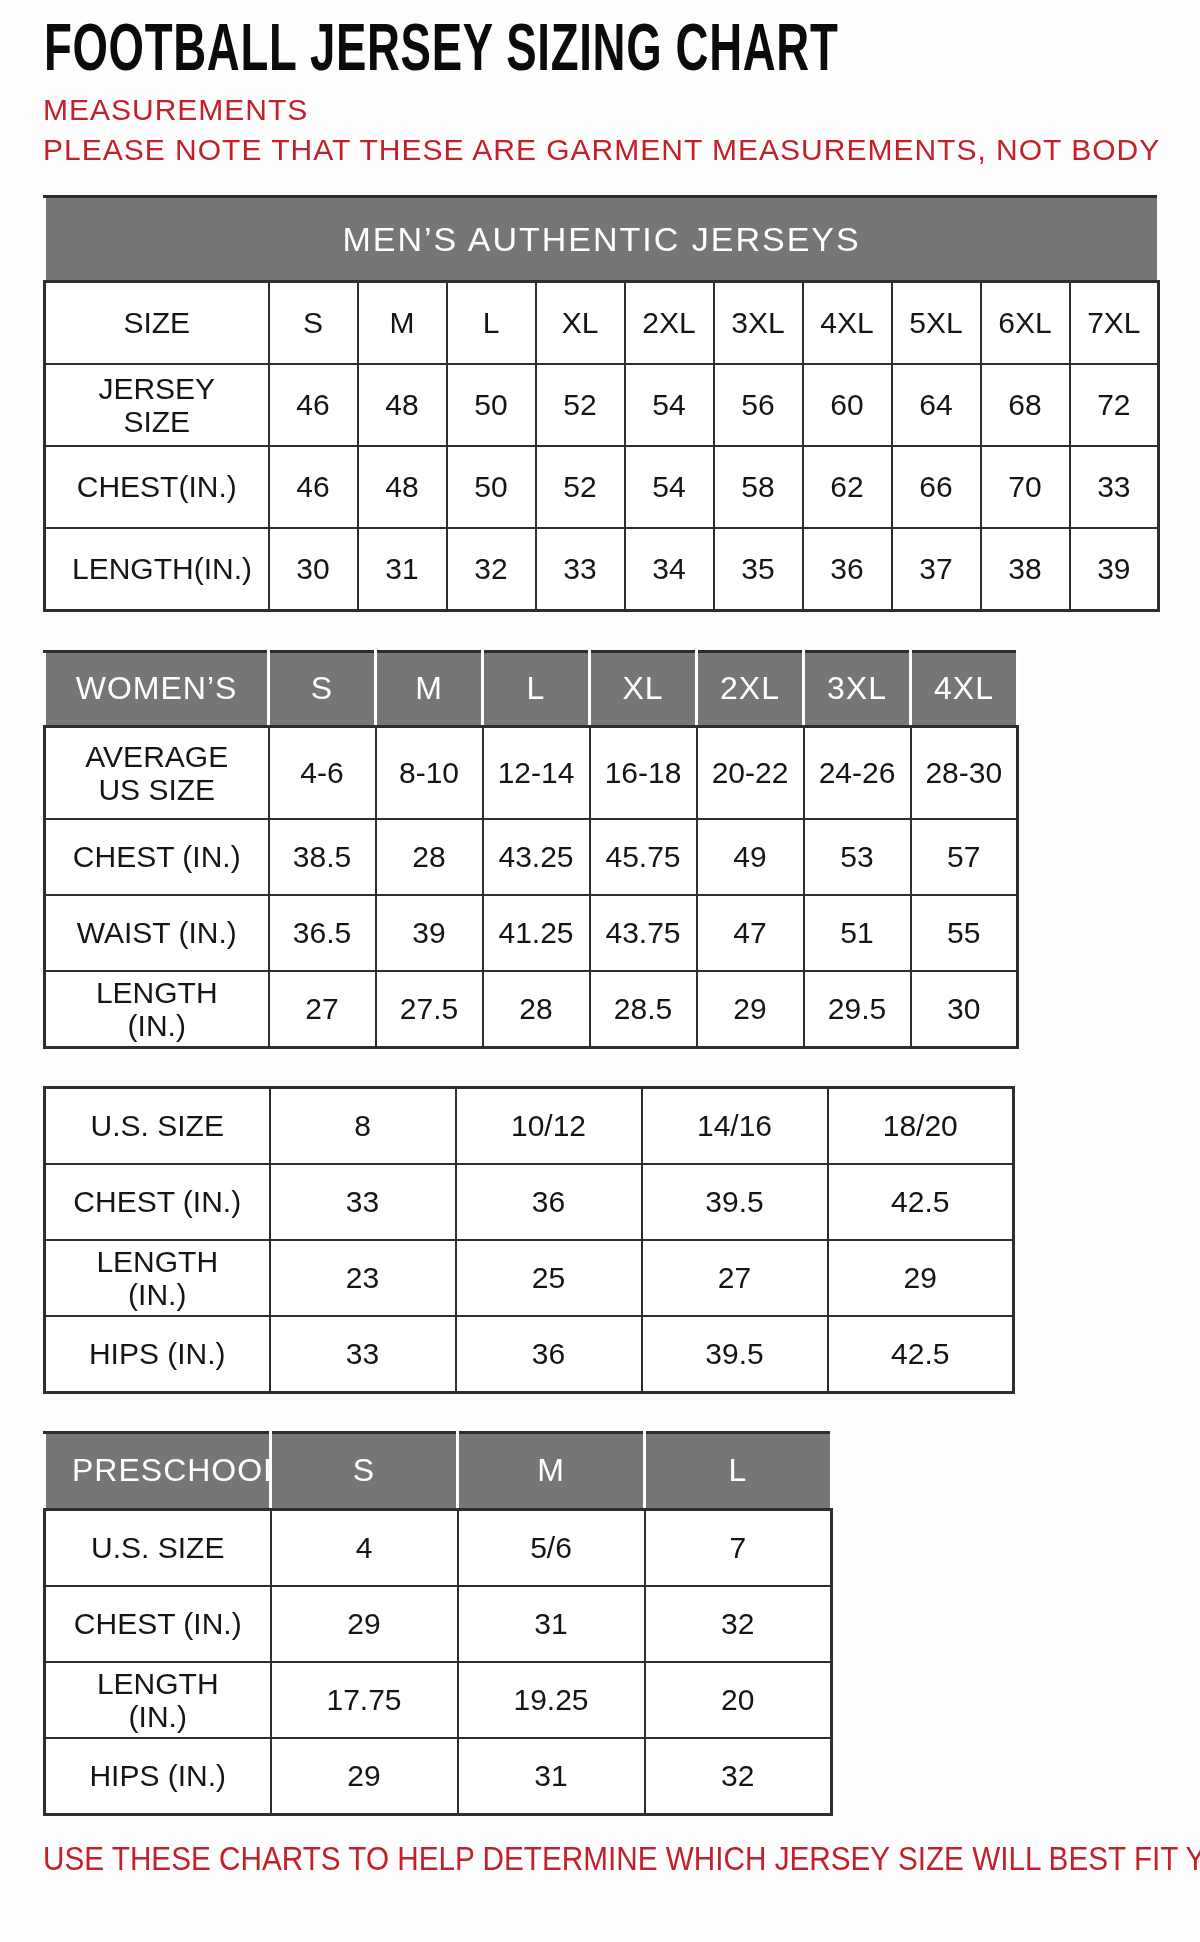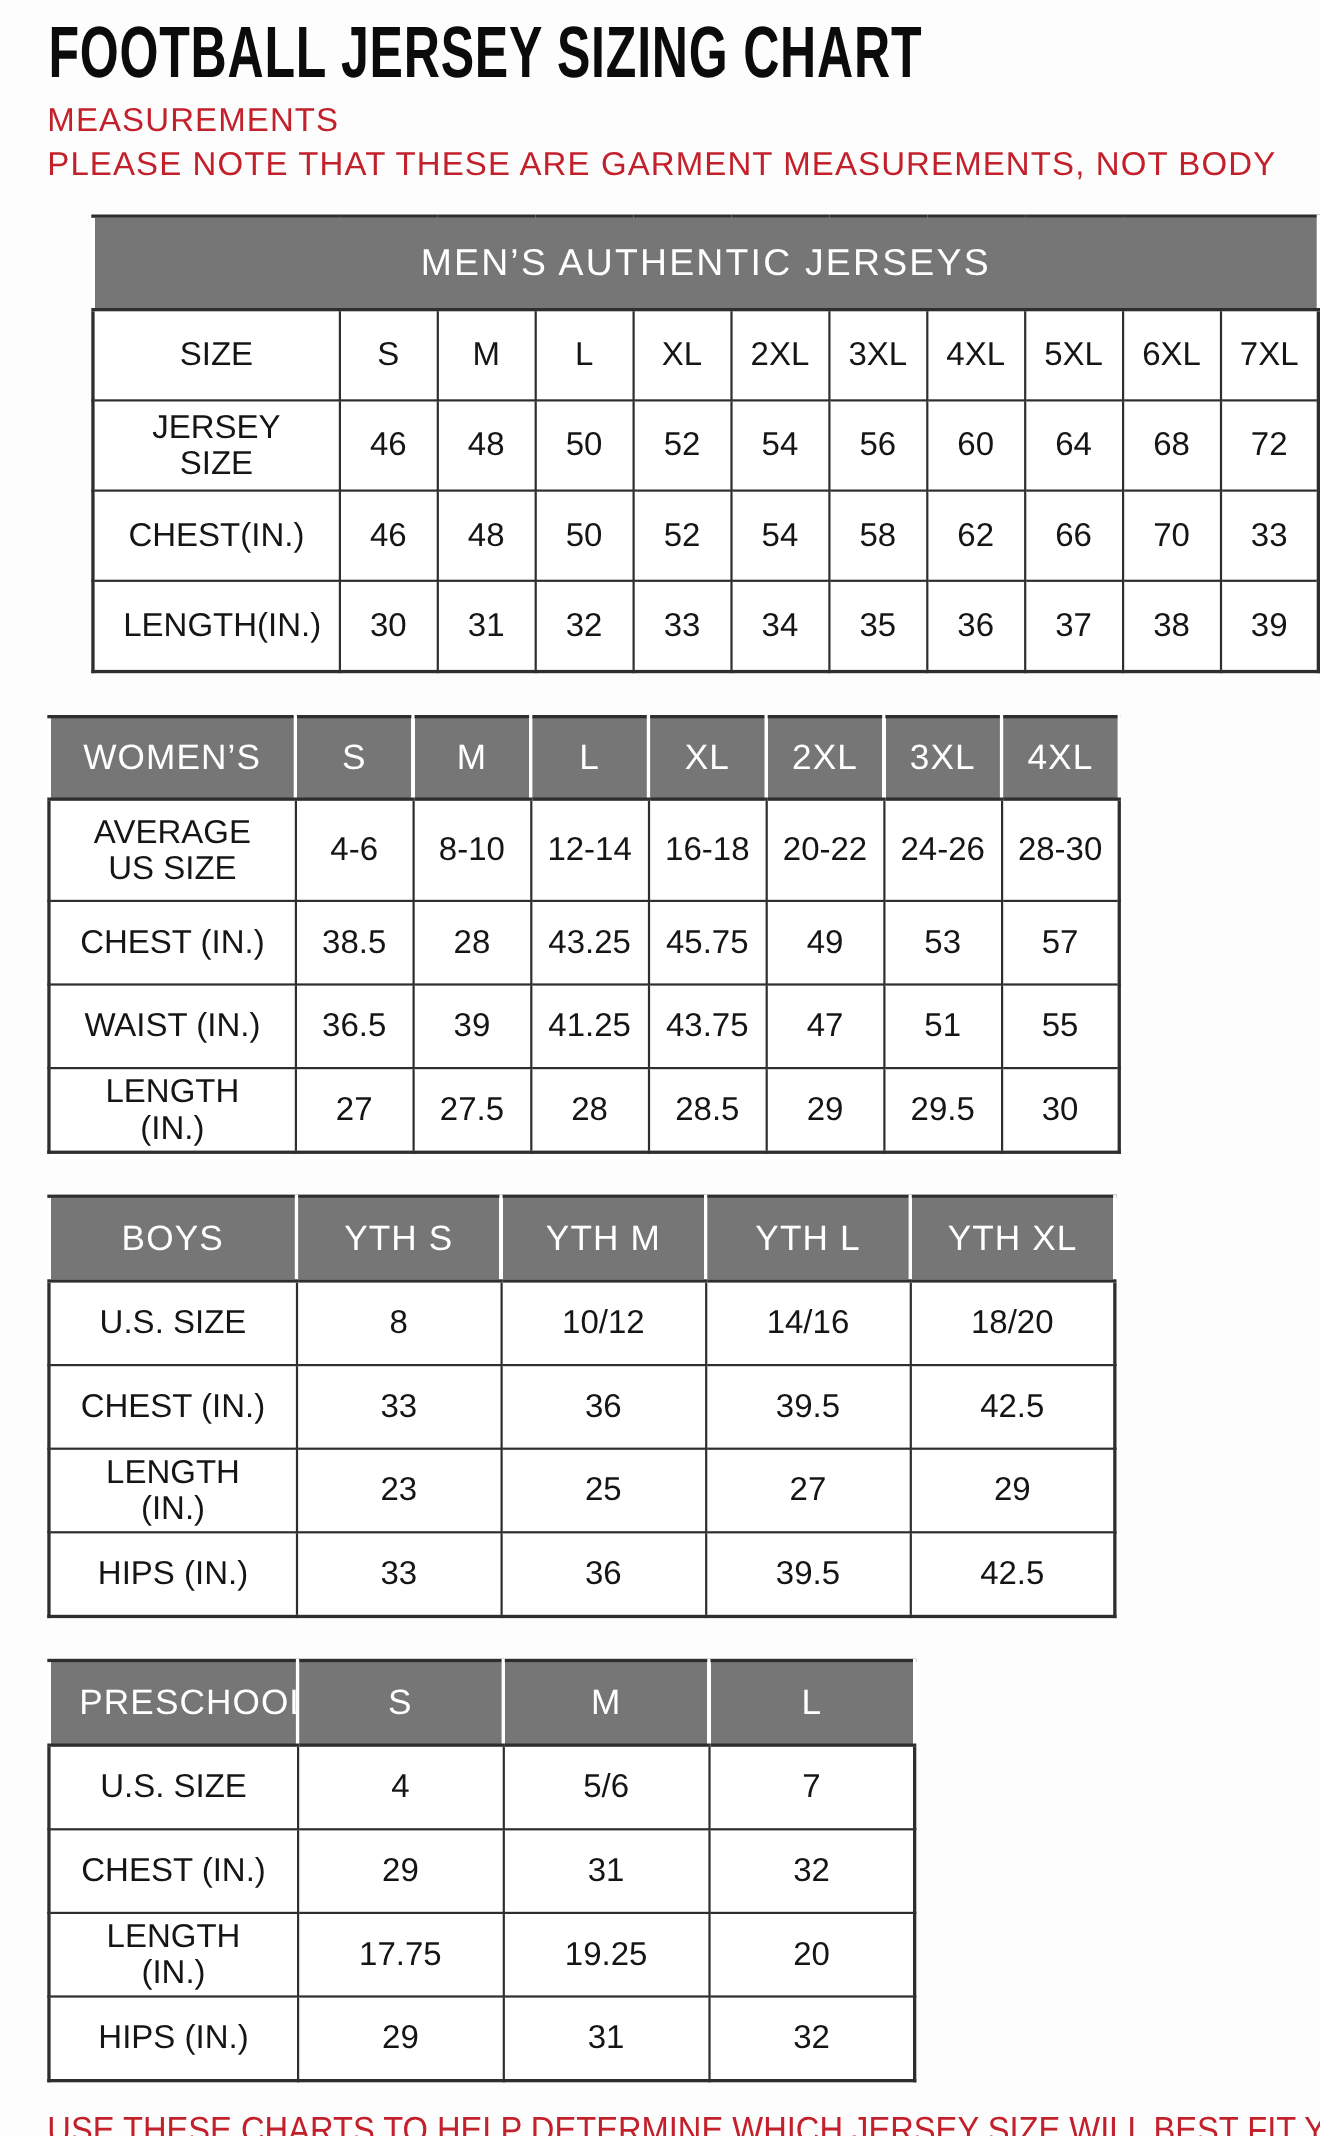--- a/index.html
+++ b/index.html
@@ -39,21 +39,21 @@
   table.sizing-table td.label{padding:0 26px;}
   
   tr.head td, tr.banner td{
     background:#767676;color:#ffffff;
     border-left:3px solid #ffffff;border-right:3px solid #ffffff;
     border-top:3px solid #2e2e2e;border-bottom:3px solid #2e2e2e;
     font-size:32px;letter-spacing:1px;
   }
   tr.banner td{font-size:34px;letter-spacing:2px;}
 
-  #mens-table{width:1117px;margin-top:26px;margin-left:40px;}
+  #mens-table{width:1117px;margin-top:26px;}
   #mens-table col{width:89px;} #mens-table col.c0{width:224px;}
   #mens-table tr.banner td{height:82px;}
   #mens-table tr.body td{height:80px;}
 
   #womens-table{width:972px;margin-top:38px;}
   #womens-table col{width:107px;} #womens-table col.c0{width:224px;}
   #womens-table tr.head td{height:72px;}
   #womens-table tr.body td{height:74px;}
   #womens-table tbody tr:nth-child(2) td{height:90px;}
 
@@ -225,27 +225,20 @@
 
   <table id="boys-table" class="sizing-table">
     <colgroup>
       <col class="c0">
         <col>
         <col>
         <col>
         <col>
     </colgroup>
     <tbody>
-        <tr class="head">
-          <td class="label">BOYS</td>
-          <td>YTH S</td>
-          <td>YTH M</td>
-          <td>YTH L</td>
-          <td>YTH XL</td>
-        </tr>
         <tr class="body">
           <td class="label">U.S. SIZE</td>
           <td>8</td>
           <td>10/12</td>
           <td>14/16</td>
           <td>18/20</td>
         </tr>
         <tr class="body">
           <td class="label">CHEST (IN.)</td>
           <td>33</td>

